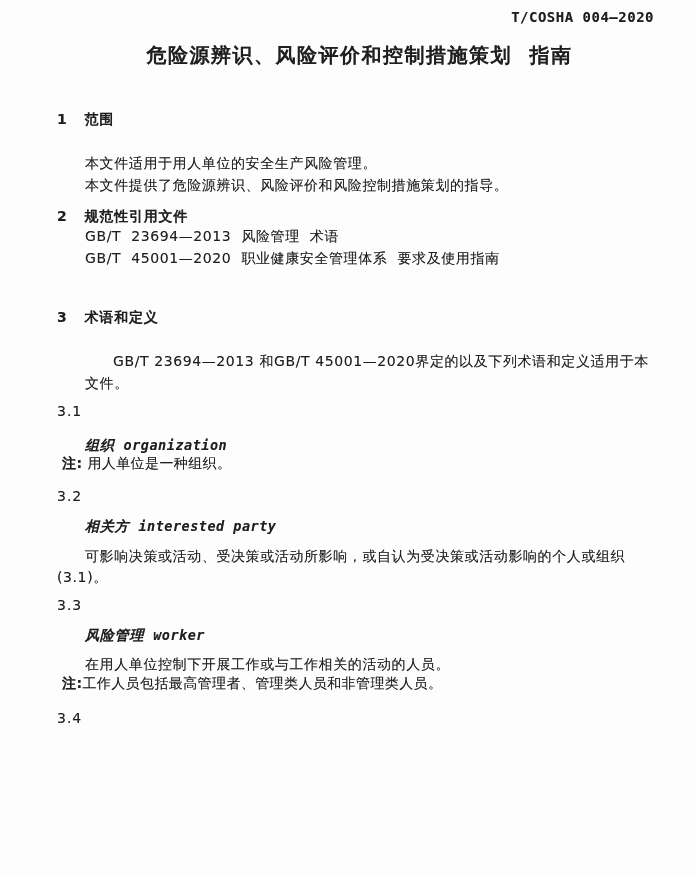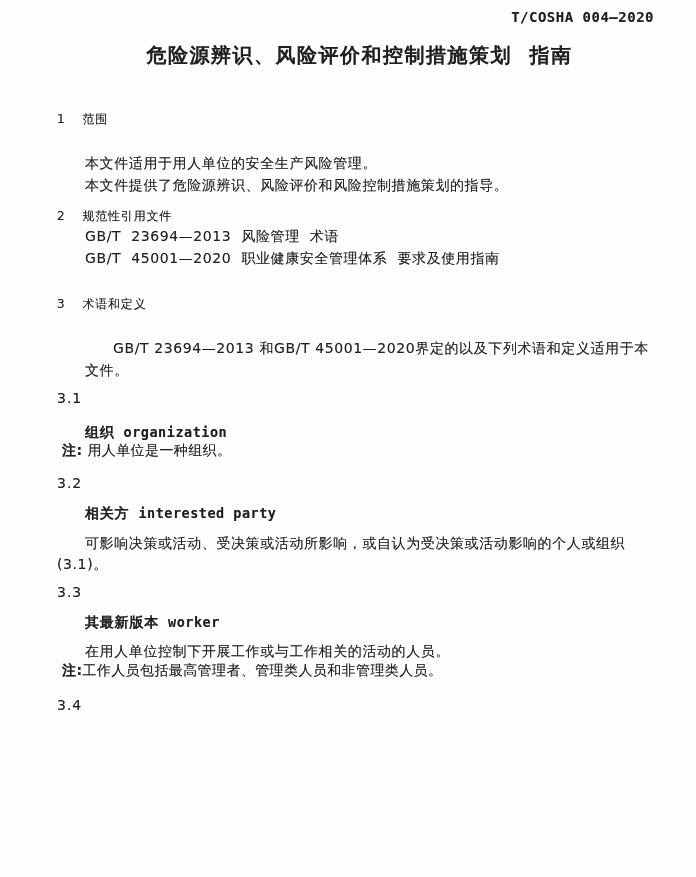--- a/index.html
+++ b/index.html
@@ -30,29 +30,29 @@
     font-size: 20px;
     line-height: 26px;
     font-weight: bold;
     letter-spacing: 1.5px;
     word-spacing: 9px;
     margin-left: 23px;
   }
   .content { padding: 0 40px 0 57px; }
 
   .sec-heading {
-    font-size: 12px;
+    font-size: 14px;
     line-height: 18px;
-    font-weight: normal;
+    font-weight: bold;
     letter-spacing: 0.8px;
   }
   .sec-num { display: inline-block; margin-right: 17px; }
   .h1 { margin-top: 42px; }
   .h2 { margin-top: 11px; }
-  .h3 { margin-top: 26px; }
+  .h3 { margin-top: 39px; }
 
   .body-line {
     font-size: 14px;
     line-height: 22px;
     letter-spacing: 0.6px;
   }
   .indent { text-indent: 28px; }
 
   .scope-paras  { margin-top: 24px; }
   .norm-para    { margin-top: 25px; }
@@ -69,20 +69,21 @@
   .c33 { margin-top: 8px; }
   .c34 { margin-top: 18px; }
 
   .term-head {
     margin-top: 16px;
     margin-left: 28px;
     font-size: 14px;
     line-height: 18px;
     font-weight: bold;
     letter-spacing: 0.8px;
+    font-style: italic;
   }
   .term-head.mt12 { margin-top: 12px; }
   .term-en {
     font-family: "DejaVu Sans Mono", "Liberation Mono", monospace;
     font-size: 13.5px;
     margin-left: 9px;
     letter-spacing: 0.5px;
   }
   .term-def { margin-top: 10px; }
   .term-def .body-line { line-height: 20px; }
@@ -142,21 +143,21 @@
     <div class="term-head mt12">
       <span>相关方</span><span class="term-en">interested party</span>
     </div>
     <div class="def-wrap">
       <div class="body-line indent">可影响决策或活动、受决策或活动所影响，或自认为受决策或活动影响的个人或组织</div>
       <div class="body-line">(3.1)。</div>
     </div>
 
     <div class="clause-num c33">3.3</div>
     <div class="term-head mt12">
-      <span>其最新版本</span><span class="term-en">worker</span>
+      <span>风险管理</span><span class="term-en">worker</span>
     </div>
     <div class="term-def">
       <div class="body-line indent">在用人单位控制下开展工作或与工作相关的活动的人员。</div>
     </div>
     <div class="note">
       <span class="note-label">注:</span><span>工作人员包括最高管理者、管理类人员和非管理类人员。</span>
     </div>
 
     <div class="clause-num c34">3.4</div>
 

